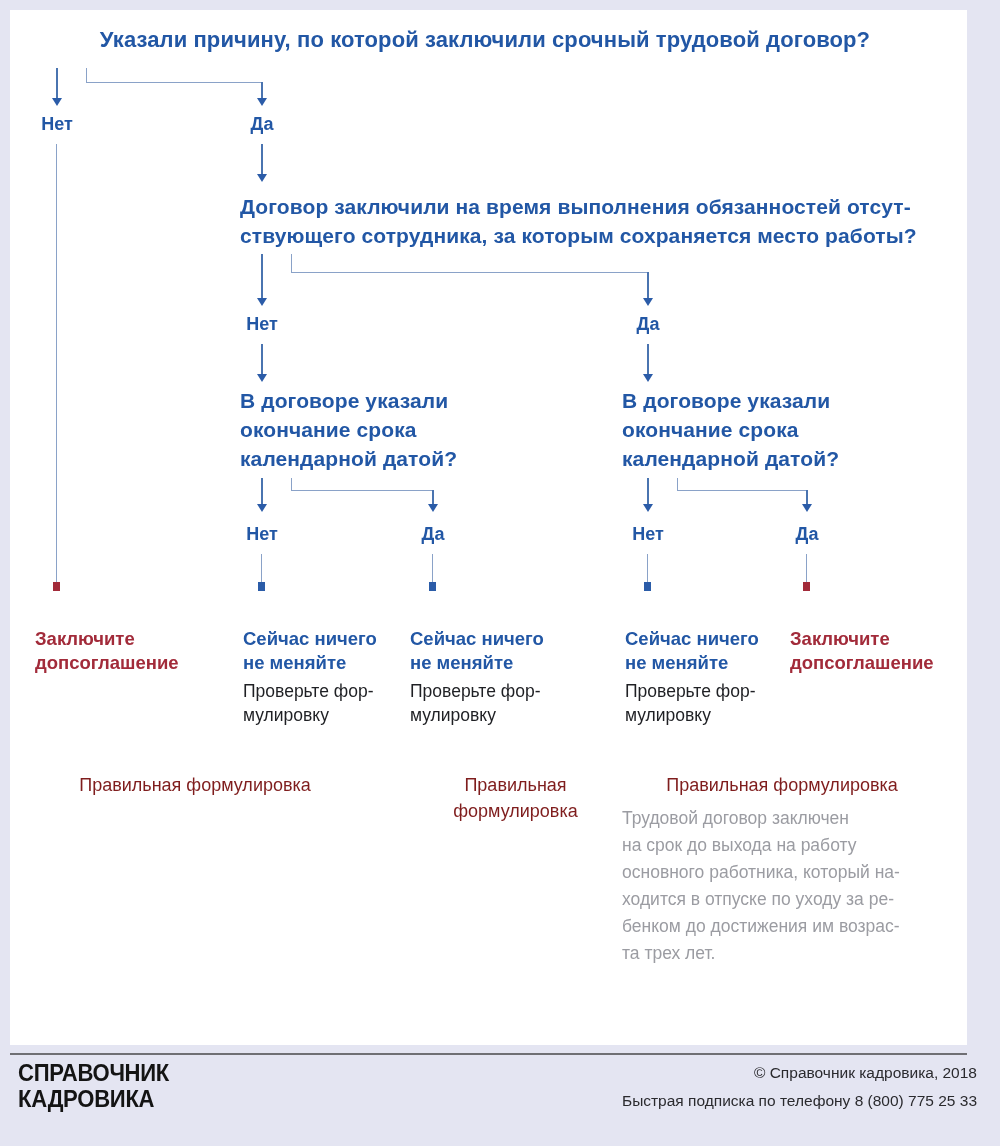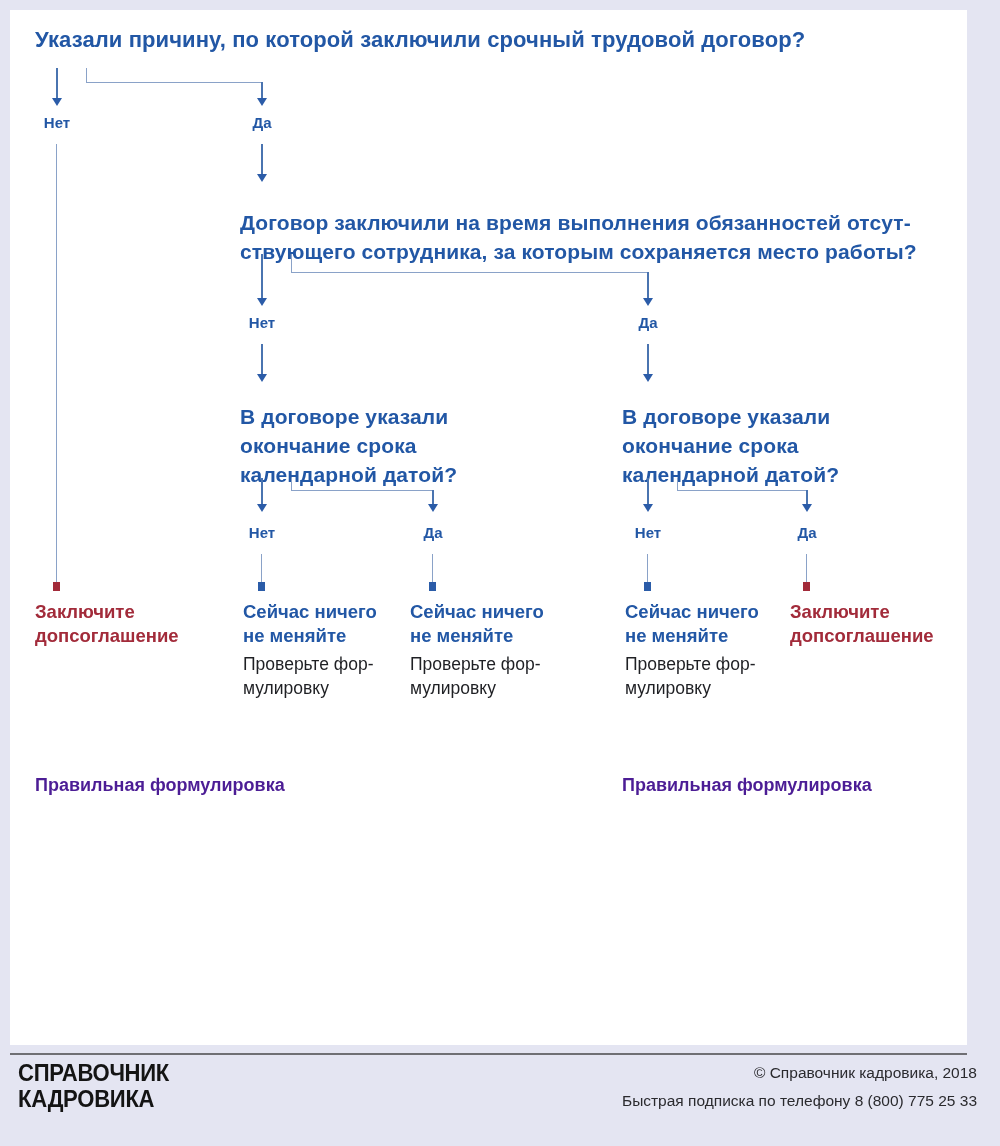--- a/index.html
+++ b/index.html
@@ -8,56 +8,56 @@
     background:#e4e5f2;
     font-family:"Liberation Sans","DejaVu Sans",sans-serif;
     overflow:hidden;
   }
   .card{
     position:absolute;left:10px;top:10px;width:957px;height:1035px;
     background:#ffffff;
   }
   .title{
     position:absolute;left:35px;top:27px;width:900px;
-    font-size:22px;font-weight:bold;color:#2257a5;letter-spacing:0.1px;
+    font-size:22px;font-weight:bold;color:#2257a5;letter-spacing:0.1px;text-align:center;
   }
   .question{
     position:absolute;font-size:21px;font-weight:bold;color:#2257a5;
-    line-height:29px;white-space:pre-line;letter-spacing:0.1px;margin-top:16px;
+    line-height:29px;white-space:pre-line;letter-spacing:0.1px;
   }
   .blabel{
     position:absolute;width:60px;text-align:center;
-    font-size:15px;font-weight:bold;color:#2257a5;
+    font-size:18px;font-weight:bold;color:#2257a5;
   }
   .vline,.hline{position:absolute;background:#8aa2c8;}
   .vline{width:1px;}
   .hline{height:1px;}
   .vline.strong{background:#4a74b0;width:2px;}
   .arrow-down{
     position:absolute;width:0;height:0;
     border-left:5px solid transparent;border-right:5px solid transparent;
     border-top:8px solid #2b5ca8;
   }
   .sq{position:absolute;width:7px;height:9px;}
   .sq.blue{background:#2b5ca8;}
   .sq.red{background:#a22b3a;}
-  .outcome{position:absolute;}
+  .outcome{position:absolute;margin-top:27px;}
   .otitle{
     font-size:18.5px;font-weight:bold;line-height:24px;white-space:pre-line;
     margin-bottom:5px;
   }
   .otitle.red{color:#a22b3a;}
   .otitle.blue{color:#2257a5;}
   .obody{
     font-size:17.5px;color:#1f2024;line-height:23.5px;white-space:pre-line;
   }
   .wording{position:absolute;}
   .whead{
-    font-size:18px;font-weight:bold;color:#4c1d95;line-height:26px;
-    white-space:pre-line;margin-bottom:7px;
+    font-size:18px;font-weight:normal;color:#7f1d1d;line-height:26px;
+    white-space:pre-line;margin-bottom:7px;text-align:center;
   }
   .wbody{
     font-size:17.5px;color:#9b9ca2;line-height:27px;white-space:pre-line;
   }
   .footer-rule{
     position:absolute;left:10px;top:1053px;width:957px;height:2px;background:#6f6f74;
   }
   .logo{
     position:absolute;left:18px;top:1060px;
     font-size:23px;font-weight:bold;color:#141414;line-height:26px;
@@ -168,22 +168,30 @@
 </div>
 <div class="outcome" style="left:790px;top:600px;width:180px">
   <div class="otitle red">Заключите
 допсоглашение</div>
 </div>
 
 <div class="wording" style="left:35px;top:772px;width:320px">
   <div class="whead">Правильная формулировка</div>
 </div>
 <div class="wording" style="left:408px;top:772px;width:215px">
+  <div class="whead">Правильная
+формулировка</div>
 </div>
 <div class="wording" style="left:622px;top:772px;width:320px">
   <div class="whead">Правильная формулировка</div>
+  <div class="wbody">Трудовой договор заключен
+на срок до выхода на работу
+основного работника, который на-
+ходится в отпуске по уходу за ре-
+бенком до достижения им возрас-
+та трех лет.</div>
 </div>
 
 <div class="footer-rule"></div>
 <div class="logo">СПРАВОЧНИК
 КАДРОВИКА</div>
 <div class="foot-right" style="top:1064px">© Справочник кадровика, 2018</div>
 <div class="foot-right" style="top:1092px">Быстрая подписка по телефону 8 (800) 775 25 33</div>
 
 </body></html>

